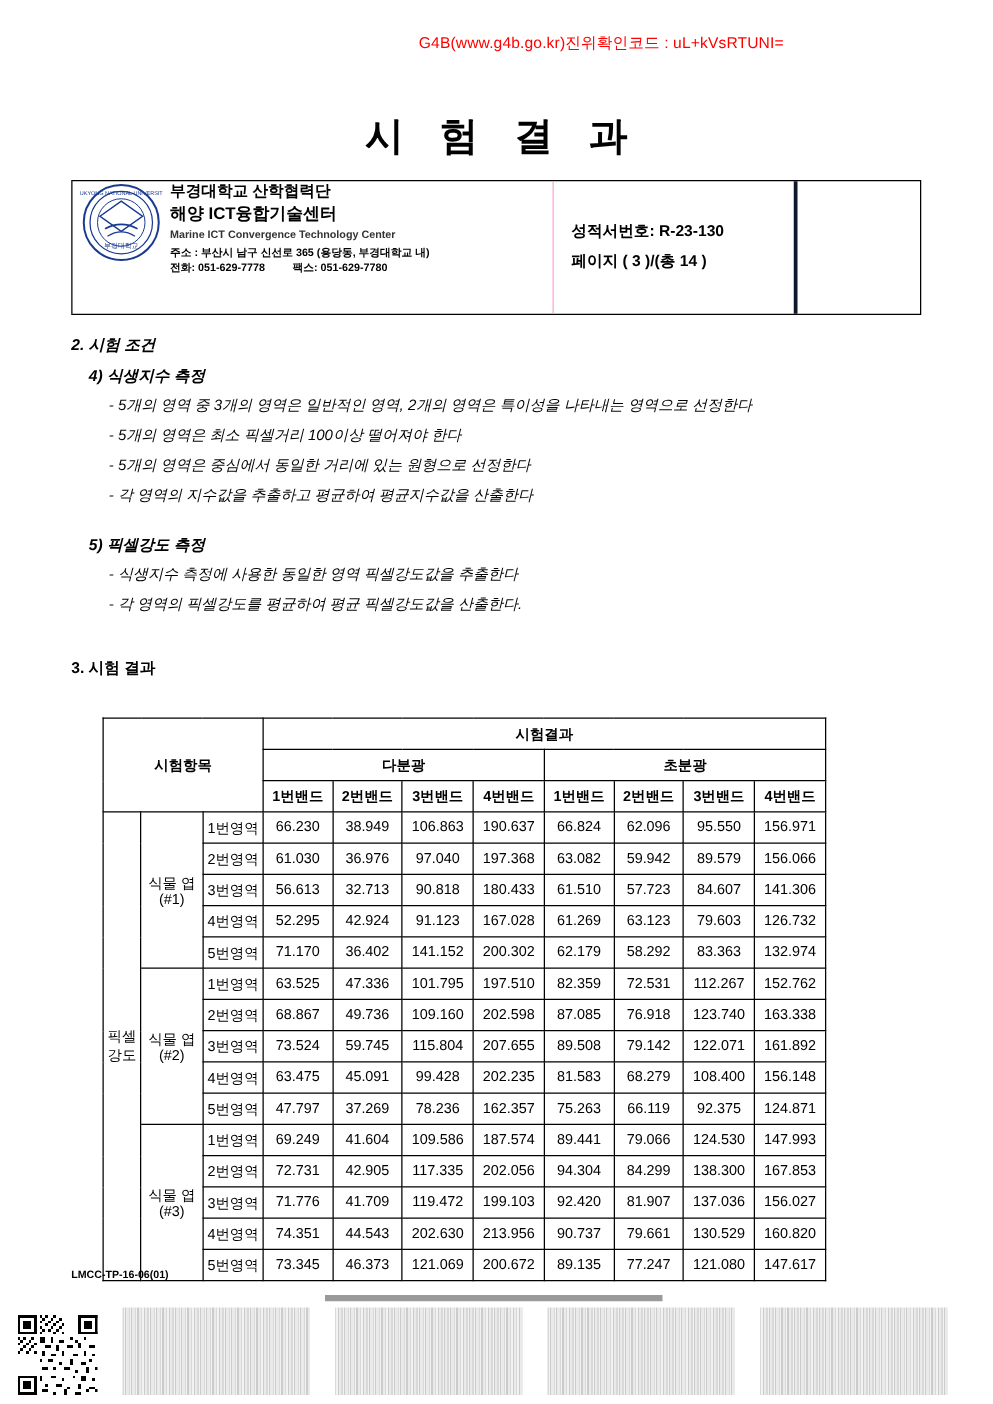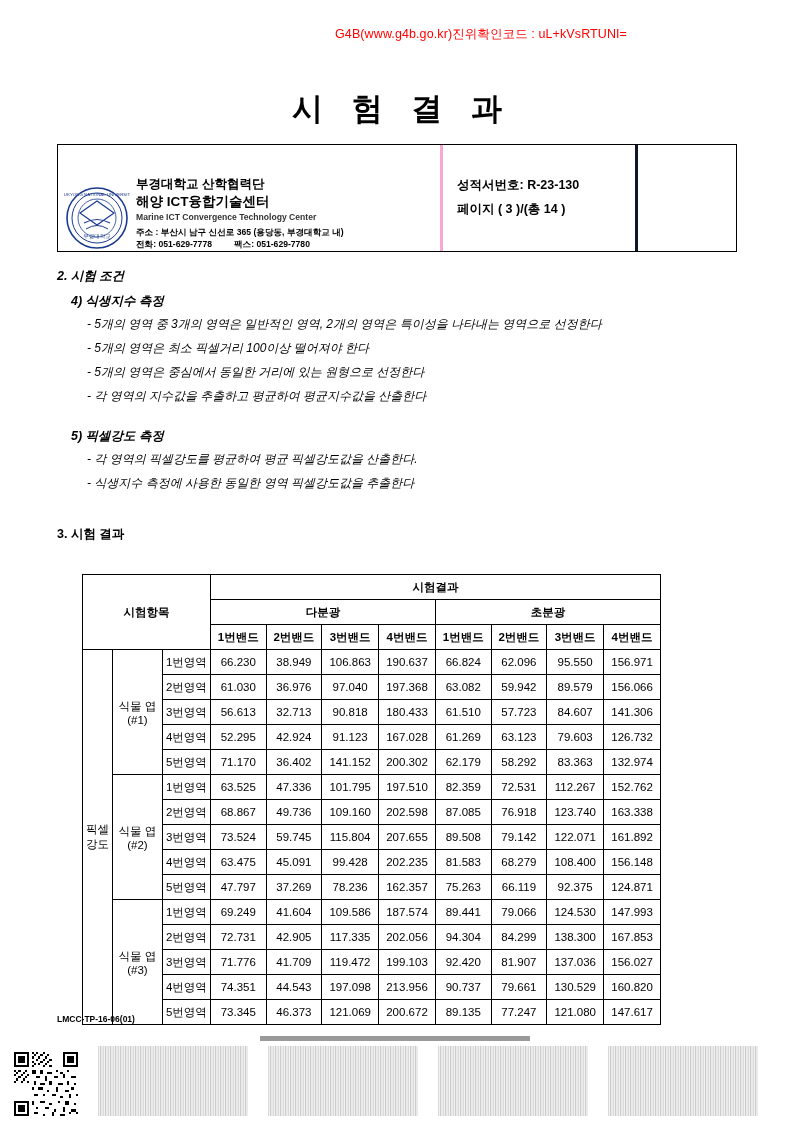--- a/index.html
+++ b/index.html
@@ -54,23 +54,23 @@
     width: 680px;
     height: 108px;
     border: 1px solid #000;
     box-sizing: border-box;
     display: flex;
   }
   .header-left {
     width: 385px;
     box-sizing: border-box;
     display: flex;
-    align-items: flex-end;
+    align-items: flex-start;
     padding-left: 6px;
-    border-right: 3px solid #f9a8d4;
+    border-right: 1px solid #f9a8d4;
   }
   .logo {
     width: 66px;
     height: 66px;
     flex: 0 0 66px;
     position: relative;
     margin-right: 6px;
   }
   .logo svg { display: block; }
   .org-text {
@@ -255,22 +255,22 @@
 
   <div class="section" id="cond-section">
     <div class="sec-title">2. 시험 조건</div>
     <div class="sub-title">4) 식생지수 측정</div>
     <div class="bullet">- 5개의 영역 중 3개의 영역은 일반적인 영역, 2개의 영역은 특이성을 나타내는 영역으로 선정한다</div>
     <div class="bullet">- 5개의 영역은 최소 픽셀거리 100이상 떨어져야 한다</div>
     <div class="bullet">- 5개의 영역은 중심에서 동일한 거리에 있는 원형으로 선정한다</div>
     <div class="bullet">- 각 영역의 지수값을 추출하고 평균하여 평균지수값을 산출한다</div>
     <div style="height:16px"></div>
     <div class="sub-title">5) 픽셀강도 측정</div>
+    <div class="bullet">- 식생지수 측정에 사용한 동일한 영역 픽셀강도값을 추출한다</div>
     <div class="bullet">- 각 영역의 픽셀강도를 평균하여 평균 픽셀강도값을 산출한다.</div>
-    <div class="bullet">- 식생지수 측정에 사용한 동일한 영역 픽셀강도값을 추출한다</div>
   </div>
 
   <div class="section" id="res-section">
     <div class="sec-title">3. 시험 결과</div>
   </div>
 
   <table class="results">
     <thead>
       <tr>
         <th class="c-item-head" colspan="3" rowspan="3">시험항목</th>
@@ -451,21 +451,21 @@
         <td class="num">199.103</td>
         <td class="num">92.420</td>
         <td class="num">81.907</td>
         <td class="num">137.036</td>
         <td class="num">156.027</td>
       </tr>
       <tr>
         <td class="c-g3">4번영역</td>
         <td class="num">74.351</td>
         <td class="num">44.543</td>
-        <td class="num">197.098</td>
+        <td class="num">202.630</td>
         <td class="num">213.956</td>
         <td class="num">90.737</td>
         <td class="num">79.661</td>
         <td class="num">130.529</td>
         <td class="num">160.820</td>
       </tr>
       <tr>
         <td class="c-g3">5번영역</td>
         <td class="num">73.345</td>
         <td class="num">46.373</td>

